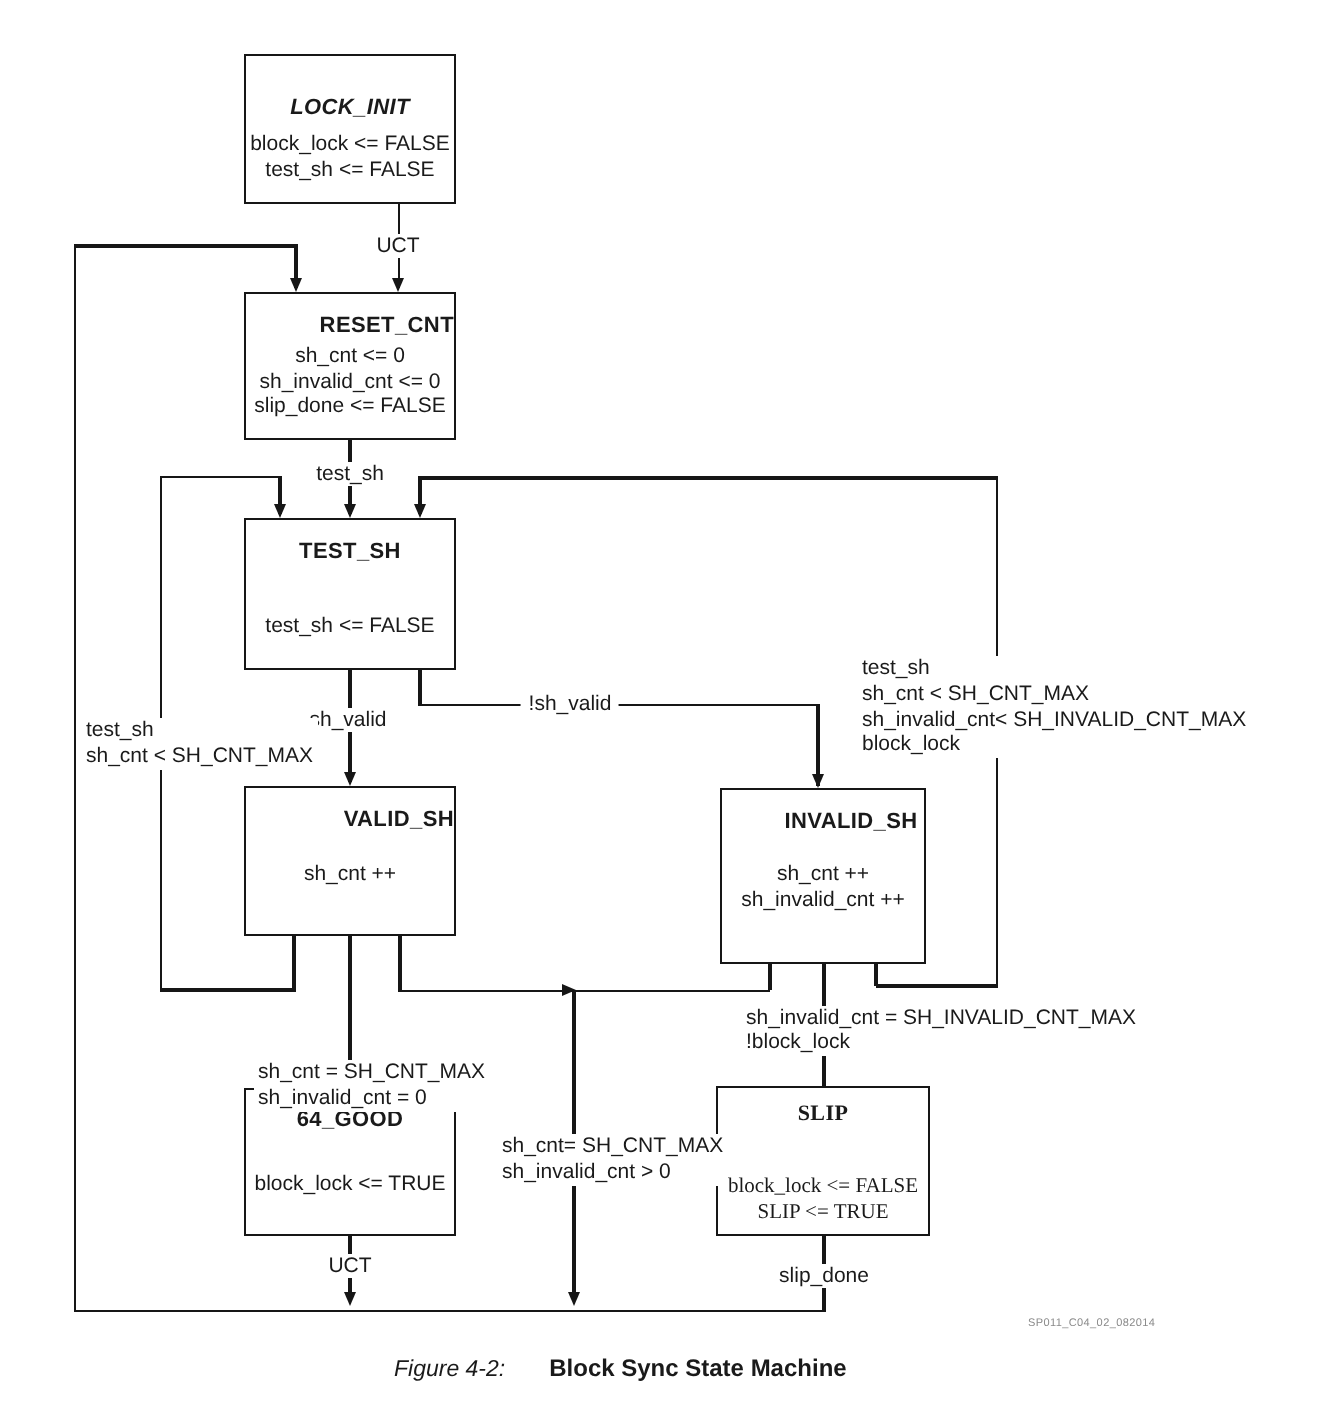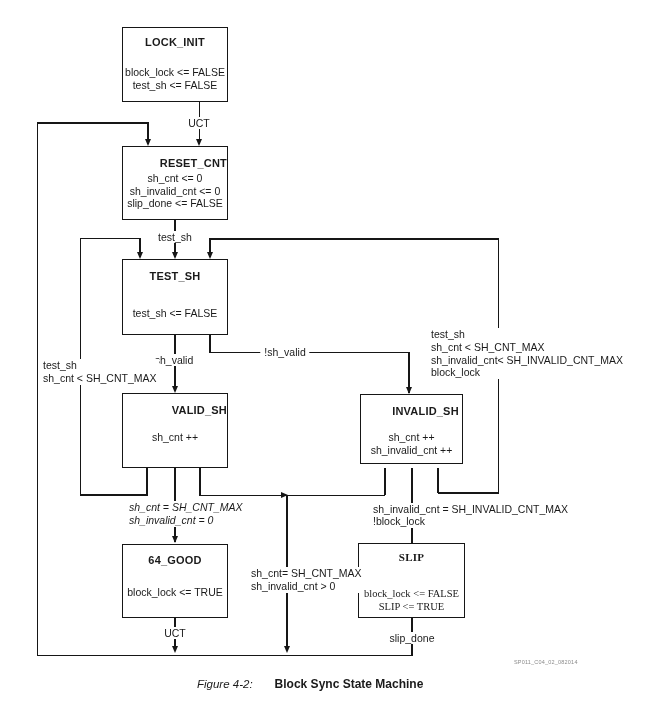--- a/index.html
+++ b/index.html
@@ -68,21 +68,21 @@
   <div class="ad" style="left:171.5px; top:252px;"></div>
   <div class="ad" style="left:206.5px; top:252px;"></div>
   <div class="ad" style="left:171.5px; top:386px;"></div>
   <div class="ad" style="left:405.5px; top:387px;"></div>
   <div class="ad" style="left:171.5px; top:536px;"></div>
   <div class="ar" style="left:281px; top:491.5px;"></div>
   <div class="ad" style="left:171.5px; top:646px;"></div>
   <div class="ad" style="left:283.5px; top:646px;"></div>
 
   <div class="box" style="left:122px; top:27px; width:106px; height:75px;">
-    <div class="title" style="margin-top:8px;">LOCK_INIT</div>
+    <div class="title" style="margin-top:20px;font-style:italic;">LOCK_INIT</div>
     <div class="body" style="top:38px;">
       <div>block_lock &lt;= FALSE</div>
       <div>test_sh &lt;= FALSE</div>
     </div>
   </div>
 
   <div class="box" style="left:122px; top:146px; width:106px; height:74px;">
     <div class="title" style="margin-top:10px;text-align:right;">RESET_CNT</div>
     <div class="body" style="top:25px;">
       <div>sh_cnt &lt;= 0</div>
@@ -98,21 +98,21 @@
     </div>
   </div>
 
   <div class="box" style="left:122px; top:393px; width:106px; height:75px;">
     <div class="title" style="margin-top:10px;text-align:right;">VALID_SH</div>
     <div class="body" style="top:37px;">
       <div>sh_cnt ++</div>
     </div>
   </div>
 
-  <div class="box" style="left:360px; top:394px; width:103px; height:70px;padding-left:28px;">
+  <div class="box" style="left:360px; top:394px; width:103px; height:88px;padding-left:28px;">
     <div class="title" style="margin-top:10px;">INVALID_SH</div>
     <div class="body" style="top:36px;">
       <div>sh_cnt ++</div>
       <div>sh_invalid_cnt ++</div>
     </div>
   </div>
 
   <div class="box" style="left:122px; top:544px; width:106px; height:74px;">
     <div class="title" style="margin-top:9px;">64_GOOD</div>
     <div class="body" style="top:41px;">
@@ -140,21 +140,21 @@
     <div>sh_cnt &lt; SH_CNT_MAX</div>
   </div>
 
   <div class="cond" style="left:429px; top:328px;">
     <div>test_sh</div>
     <div>sh_cnt &lt; SH_CNT_MAX</div>
     <div>sh_invalid_cnt&lt; SH_INVALID_CNT_MAX</div>
     <div>block_lock</div>
   </div>
 
-  <div class="cond" style="left:127px; top:501px;font-style:italic;">
+  <div class="cond" style="left:127px; top:530px;">
     <div>sh_cnt = SH_CNT_MAX</div>
     <div>sh_invalid_cnt = 0</div>
   </div>
 
   <div class="cond" style="left:371px; top:502.5px;">
     <div>sh_invalid_cnt = SH_INVALID_CNT_MAX</div>
     <div>!block_lock</div>
   </div>
 
   <div class="cond" style="left:249px; top:567px;">

